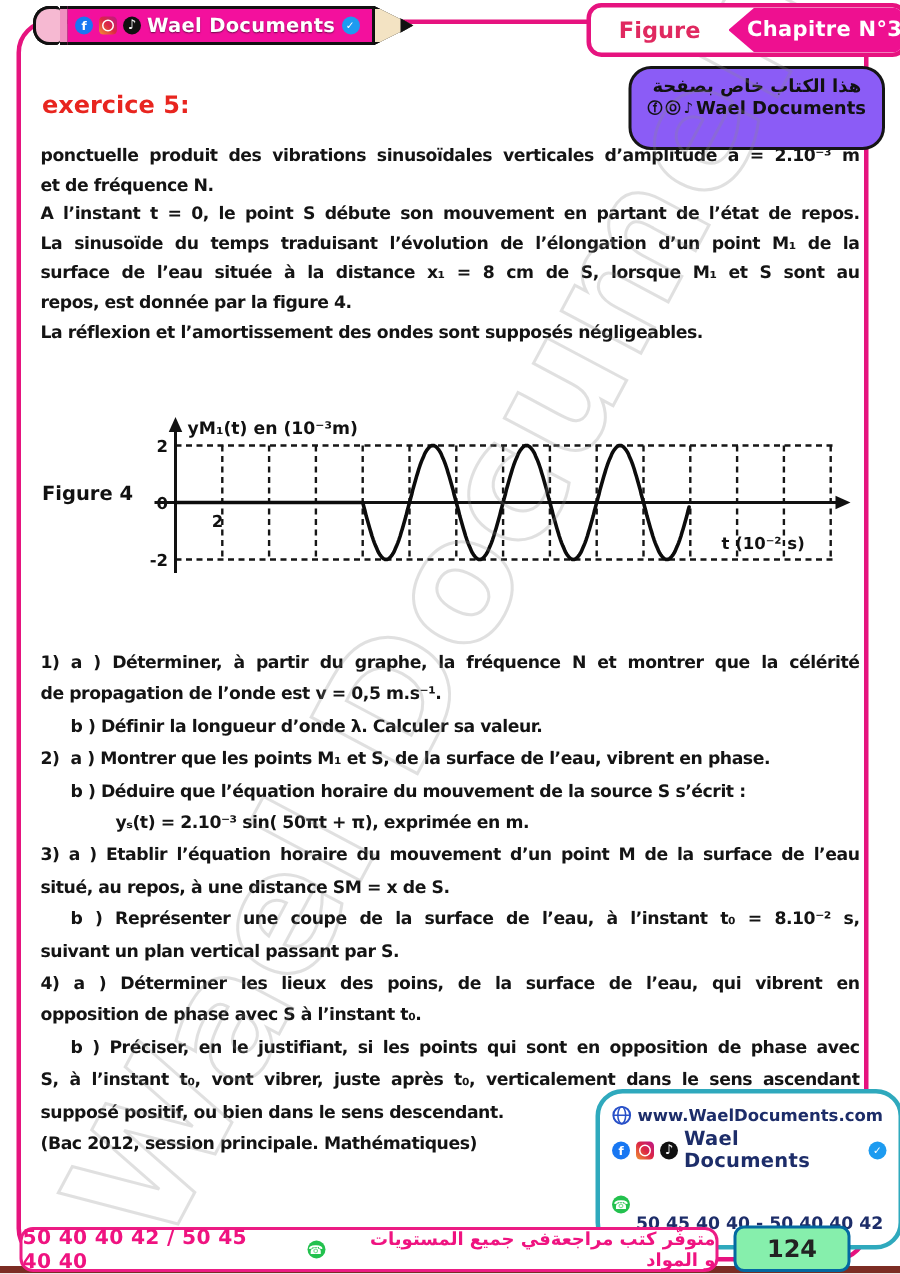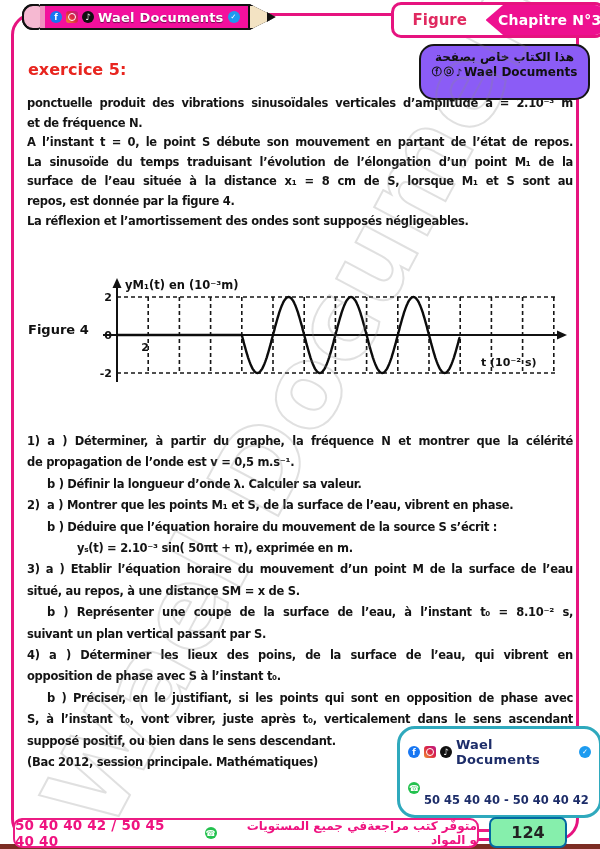--- a/index.html
+++ b/index.html
@@ -198,20 +198,28 @@
       <div class="tline just">4)  a ) Déterminer les lieux des poins, de la surface de l’eau, qui vibrent en</div>
       <div class="tline">opposition de phase avec S à l’instant t₀.</div>
       <div class="tline just" style="padding-left: 20px;">b ) Préciser, en le justifiant, si les points qui sont en opposition de phase avec</div>
       <div class="tline just">S, à l’instant t₀, vont vibrer, juste après t₀, verticalement dans le sens ascendant</div>
       <div class="tline">supposé positif, ou bien dans le sens descendant.</div>
       <div class="tline">(Bac 2012, session principale. Mathématiques)</div>
     </div>
 
   <div id="contact-card" class="abs">
     <div class="row">
+      <svg width="13" height="13" viewBox="0 0 13 13">
+        <circle cx="6.5" cy="6.5" r="5.6" fill="none" stroke="#2850c8" stroke-width="1.3"></circle>
+        <ellipse cx="6.5" cy="6.5" rx="2.6" ry="5.6" fill="none" stroke="#2850c8" stroke-width="1"></ellipse>
+        <line x1="0.9" y1="6.5" x2="12.1" y2="6.5" stroke="#2850c8" stroke-width="1"></line>
+      </svg>
+      <span class="site">www.WaelDocuments.com</span>
+    </div>
+    <div class="row">
       <span class="ic fb">
           <span>f</span>
         </span>
       <span class="ic ig">
           <span class="ig-in"></span>
         </span>
       <span class="ic tk">
           <span>♪</span>
         </span>
       <span class="brand">Wael Documents</span>

